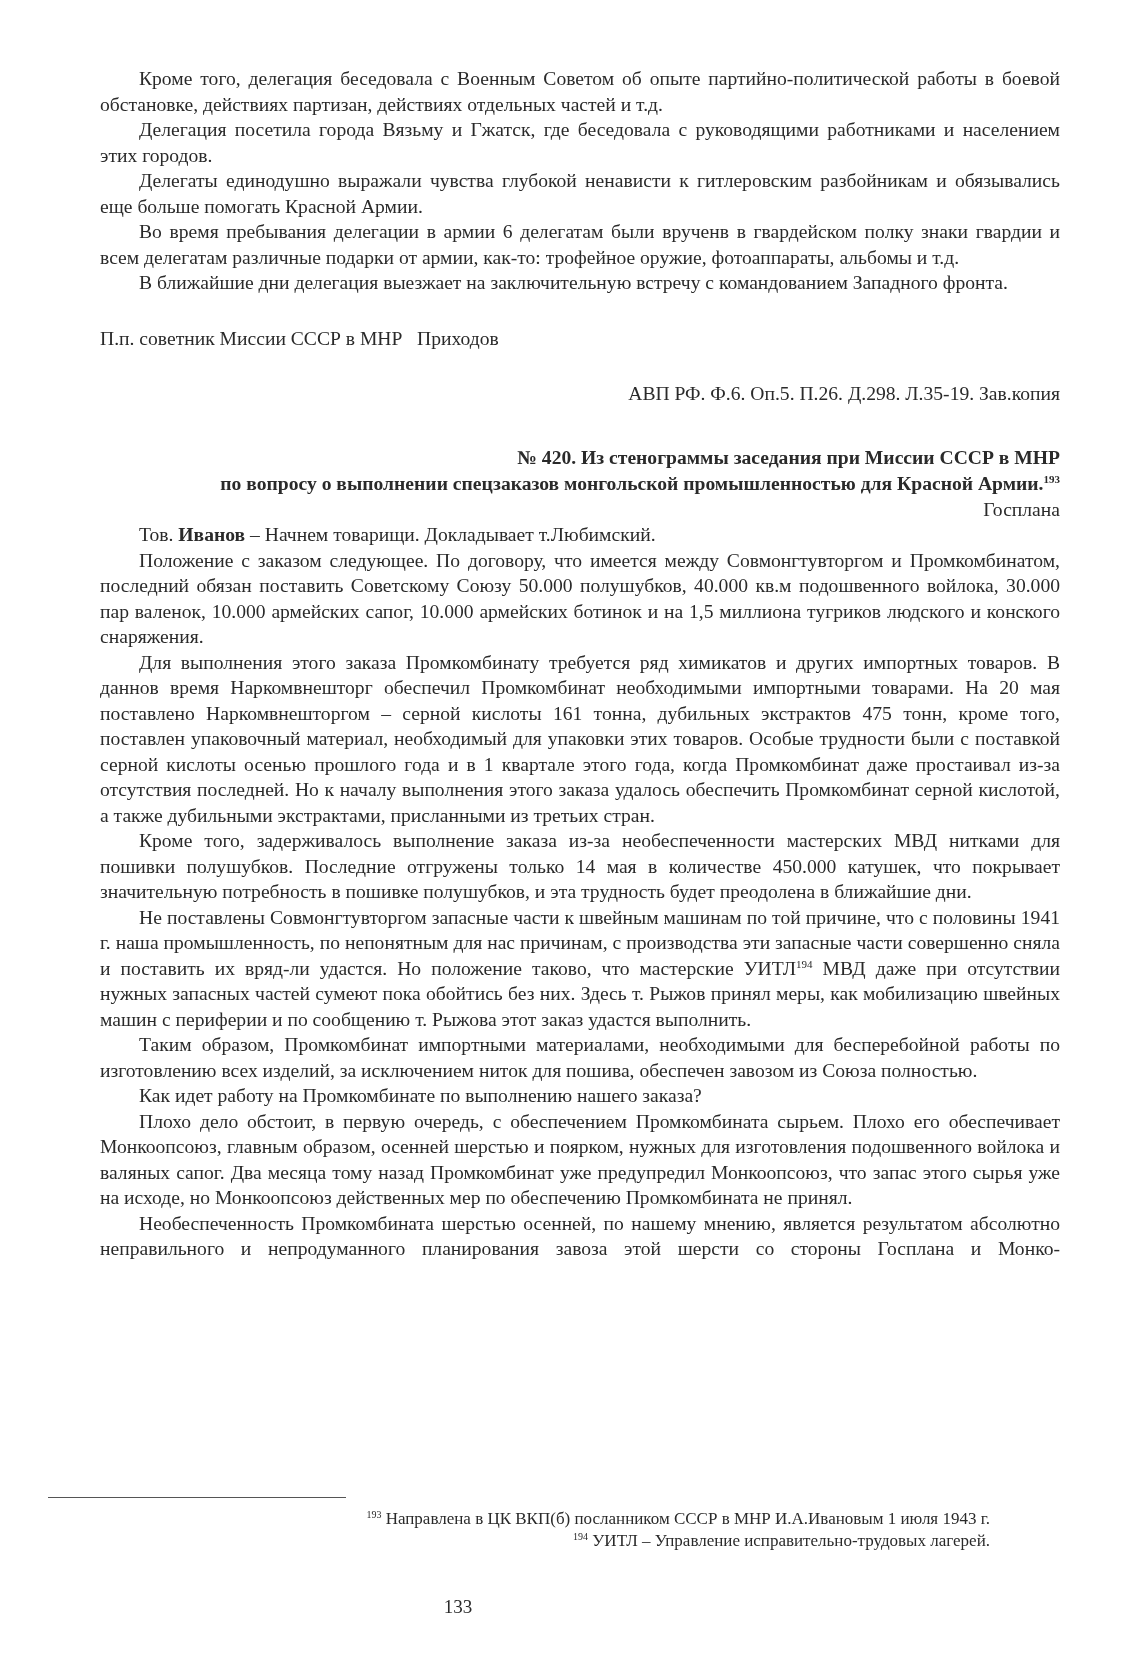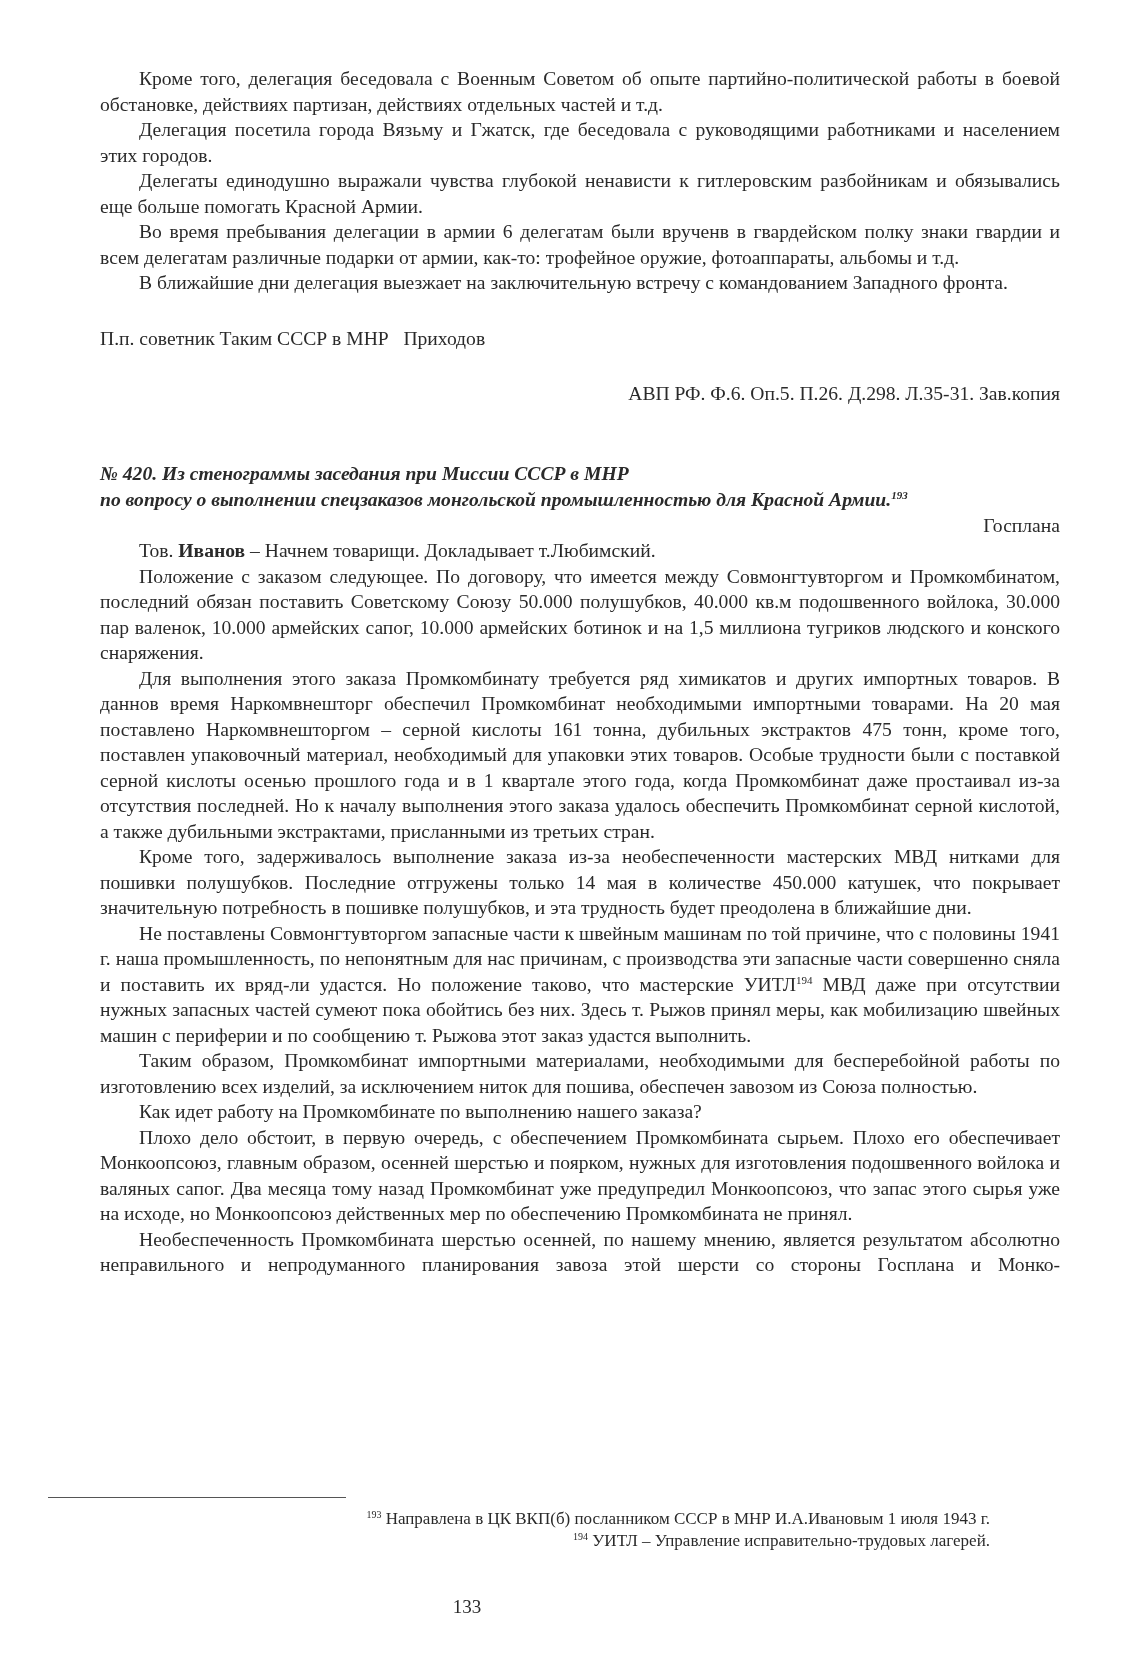--- a/index.html
+++ b/index.html
@@ -3,41 +3,41 @@
 <meta charset="utf-8">
 <style>
   html, body { margin: 0; padding: 0; background: #ffffff; }
   body { width: 1146px; height: 1654px; position: relative; overflow: hidden;
          font-family: "Liberation Serif", "DejaVu Serif", serif; color: #2a2a2a; }
   .page { position: absolute; left: 100px; top: 66px; width: 960px; }
   p { margin: 0; font-size: 19.6px; line-height: 25.5px; text-align: justify; }
   .ind { text-indent: 39px; }
   .sig { margin-top: 30px; text-indent: 0; }
   .arch { text-align: right; margin-top: 30px; }
-  .doc-title { text-align: left; font-weight: bold; margin-top: 54px; font-size: 19.6px; line-height: 26px; font-style: italic; }
+  .doc-title { text-align: right; font-weight: bold; margin-top: 38px; font-size: 19.6px; line-height: 26px; }
   sup { font-size: 11px; line-height: 0; vertical-align: 7px; }
   .right { text-align: right; }
   .fn-rule { position: absolute; left: 48px; top: 1497px; width: 298px; height: 1px; background: #555; }
   .footnotes { position: absolute; left: 90px; top: 1508px; width: 900px; font-size: 17px; line-height: 22px; }
   .footnotes p { font-size: 17px; line-height: 22px; text-align: right; }
   .footnotes sup { font-size: 10px; vertical-align: 6px; }
-  .pagenum { position: absolute; left: 13px; width: 908px; top: 1596px; text-align: center; font-size: 19px; }
+  .pagenum { position: absolute; left: 4px; width: 908px; top: 1596px; text-align: center; font-size: 19px; }
   b { font-weight: bold; }
 </style>
 </head>
 <body>
 
 <div class="page">
   <p class="ind">Кроме того, делегация беседовала с Военным Советом об опыте партийно-политической работы в боевой обстановке, действиях партизан, действиях отдельных частей и т.д.</p>
   <p class="ind">Делегация посетила города Вязьму и Гжатск, где беседовала с руководящими работниками и населением этих городов.</p>
   <p class="ind">Делегаты единодушно выражали чувства глубокой ненависти к гитлеровским разбойникам и обязывались еще больше помогать Красной Армии.</p>
   <p class="ind">Во время пребывания делегации в армии 6 делегатам были врученв в гвардейском полку знаки гвардии и всем делегатам различные подарки от армии, как-то: трофейное оружие, фотоаппараты, альбомы и т.д.</p>
   <p class="ind">В ближайшие дни делегация выезжает на заключительную встречу с командованием Западного фронта.</p>
-  <p class="sig" style="white-space:pre;">П.п. советник Таким СССР в МНР   Приходов</p>
-  <p class="arch">АВП РФ. Ф.6. Оп.5. П.26. Д.298. Л.35-31. Зав.копия</p>
+  <p class="sig" style="white-space:pre;">П.п. советник Миссии СССР в МНР   Приходов</p>
+  <p class="arch">АВП РФ. Ф.6. Оп.5. П.26. Д.298. Л.35-19. Зав.копия</p>
 
   <div class="doc-title">
     <div>№ 420. Из стенограммы заседания при Миссии СССР в МНР</div>
     <div><span>по вопросу о выполнении спецзаказов монгольской промышленностью для Красной Армии.</span><sup>193</sup></div>
   </div>
   <p class="right">Госплана</p>
 
   <p class="ind"><span>Тов. </span><b>Иванов</b><span> – Начнем товарищи. Докладывает т.Любимский.</span></p>
 
   <p class="ind">Положение с заказом следующее. По договору, что имеется между Совмонгтувторгом и Промкомбинатом, последний обязан поставить Советскому Союзу 50.000 полушубков, 40.000 кв.м подошвенного войлока, 30.000 пар валенок, 10.000 армейских сапог, 10.000 армейских ботинок и на 1,5 миллиона тугриков людского и конского снаряжения.</p>

